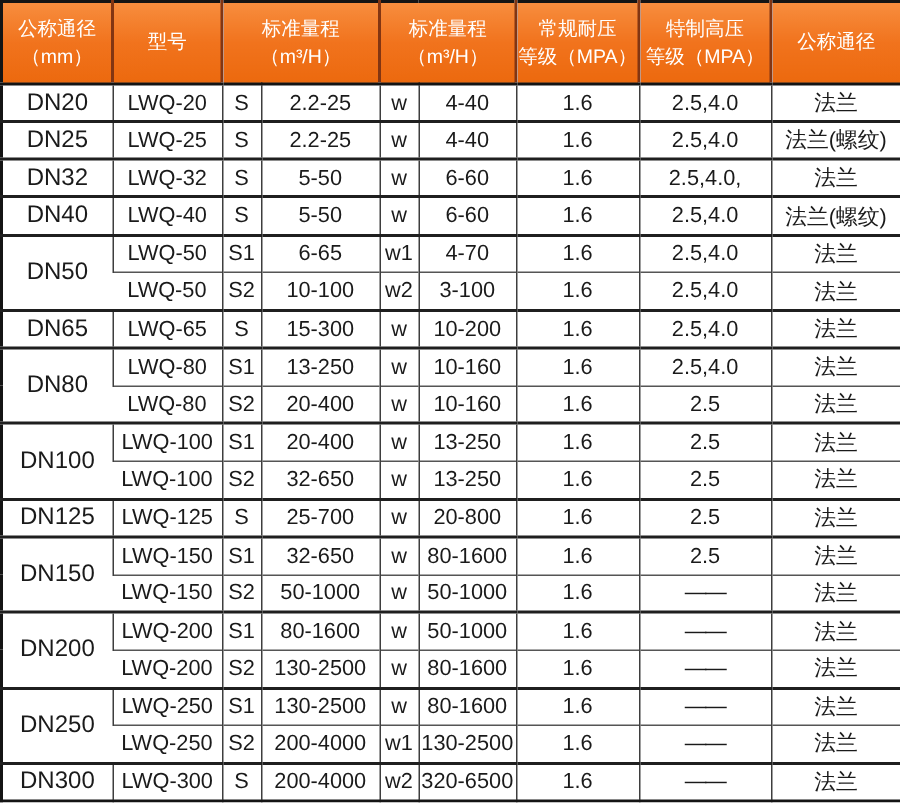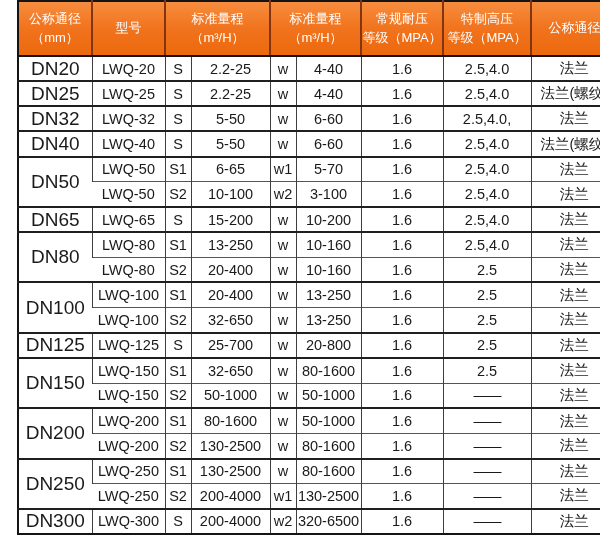--- a/index.html
+++ b/index.html
@@ -1,21 +1,20 @@
 <!DOCTYPE html>
 <html><head>
 <meta charset="utf-8">
 <style>
   html, body { margin: 0; padding: 0; background: #fff; }
   .wrap {
     width: 484px;
     height: 535px;
     box-sizing: border-box;
     font-family: "Liberation Sans", "DejaVu Sans", sans-serif;
-    margin-left: 17px;
   }
   table.spec {
     width: 600px;
     height: 535px;
     border-collapse: collapse;
     table-layout: fixed;
     background: #ffffff;
     border: 2px solid #141414;
   }
   thead tr { height: 55px; }
@@ -41,21 +40,21 @@
     font-size: 14.5px;
     color: #1a1a1a;
     padding: 0;
     border-left: 1px solid #3e3e3e;
     border-top: 1px solid #555555;
     overflow: hidden;
     white-space: nowrap;
   }
   td:first-child { border-left: none; }
   tr.group > td { border-top: 2px solid #1f1f1f; }
-  td.dn { font-size: 19px; }
+  td.dn { font-size: 16px; }
   td.dash-cell { letter-spacing: -1px; }
 </style>
 </head>
 <body>
 
 <div class="wrap">
 <table class="spec">
   <colgroup>
     <col style="width:74px">
         <col style="width:73px">
@@ -122,40 +121,40 @@
       <td>1.6</td>
       <td>2.5,4.0</td>
       <td>法兰(螺纹)</td>
     </tr>
     <tr class="group">
       <td class="dn" rowspan="2">DN50</td>
       <td>LWQ-50</td>
       <td>S1</td>
       <td>6-65</td>
       <td>w1</td>
-      <td>5-70</td>
+      <td>4-70</td>
       <td>1.6</td>
       <td>2.5,4.0</td>
       <td>法兰</td>
     </tr>
     <tr>
       <td>LWQ-50</td>
       <td>S2</td>
       <td>10-100</td>
       <td>w2</td>
       <td>3-100</td>
       <td>1.6</td>
       <td>2.5,4.0</td>
       <td>法兰</td>
     </tr>
     <tr class="group">
       <td class="dn">DN65</td>
       <td>LWQ-65</td>
       <td>S</td>
-      <td>15-200</td>
+      <td>15-300</td>
       <td>w</td>
       <td>10-200</td>
       <td>1.6</td>
       <td>2.5,4.0</td>
       <td>法兰</td>
     </tr>
     <tr class="group">
       <td class="dn" rowspan="2">DN80</td>
       <td>LWQ-80</td>
       <td>S1</td>

